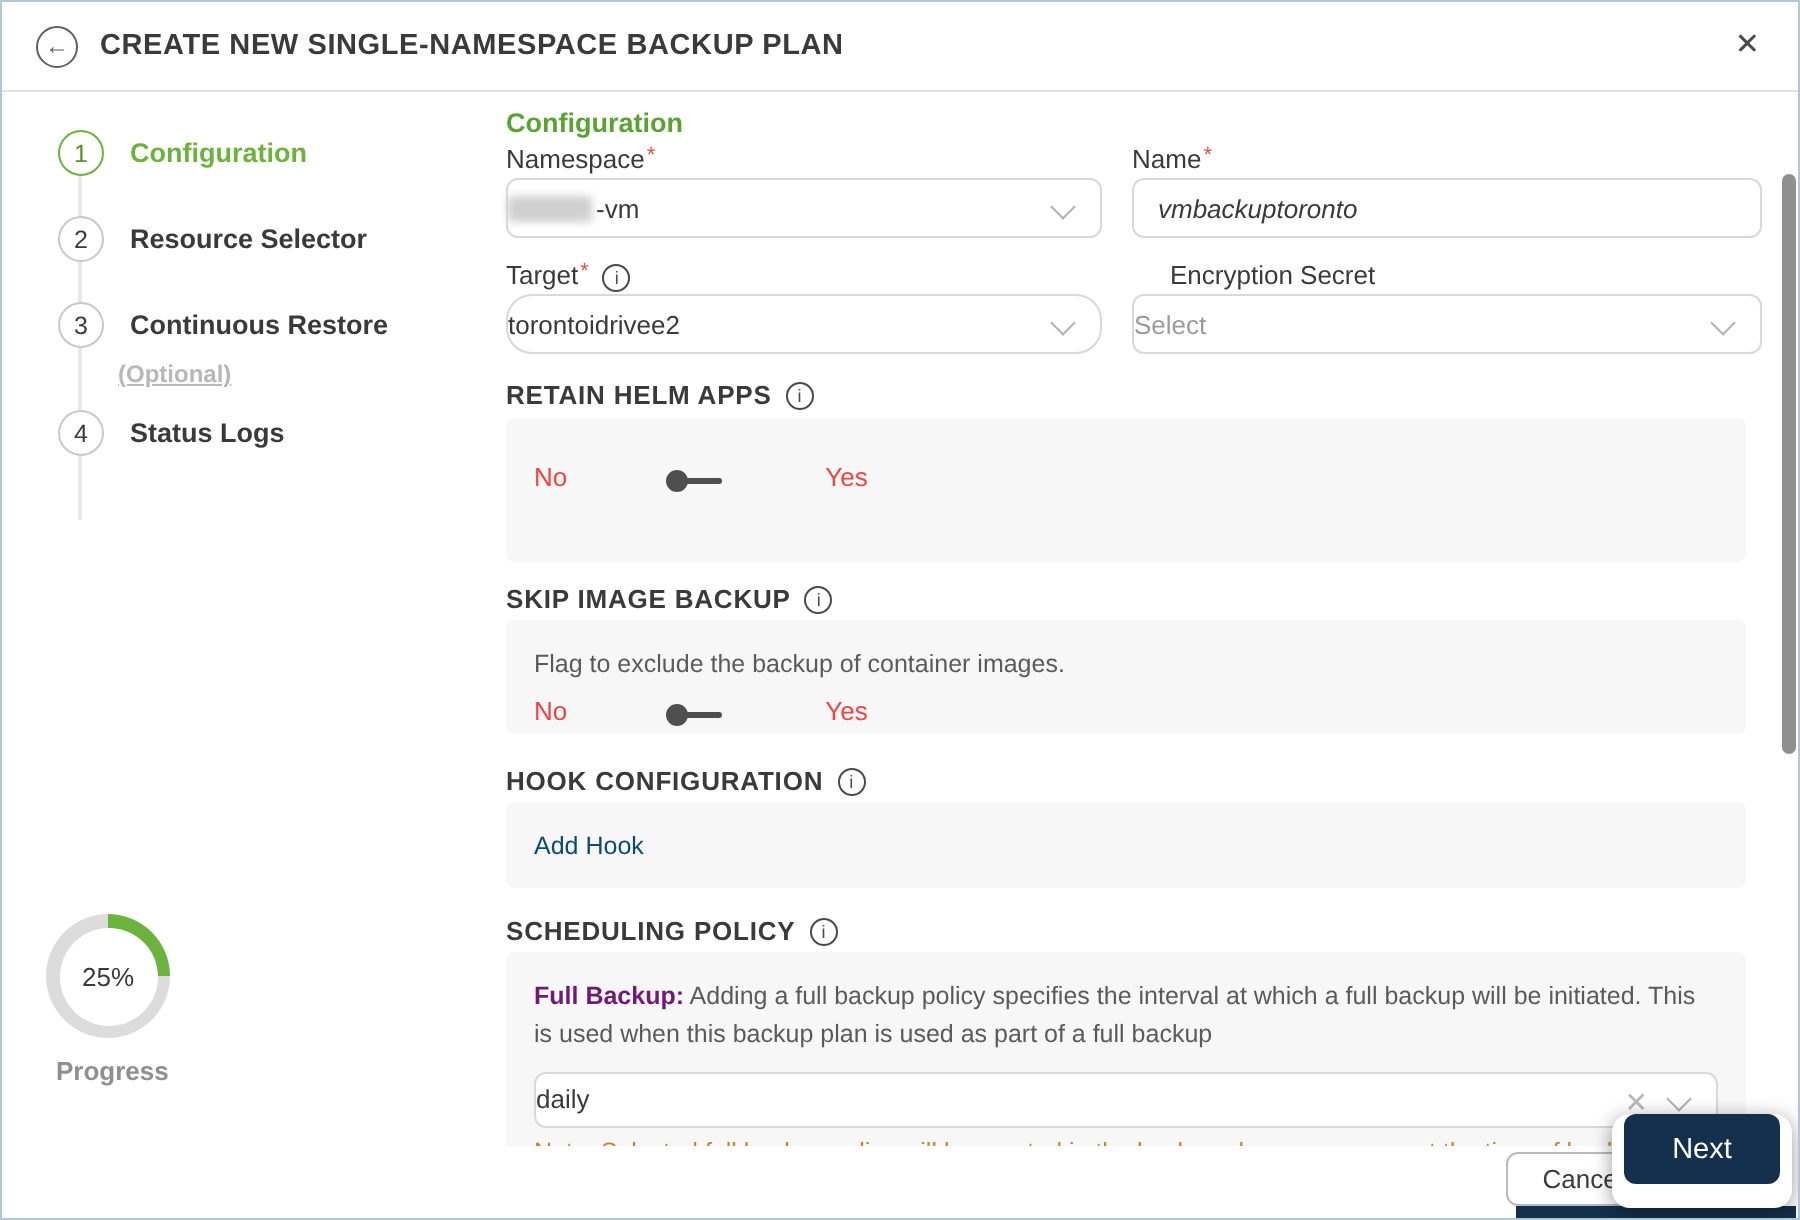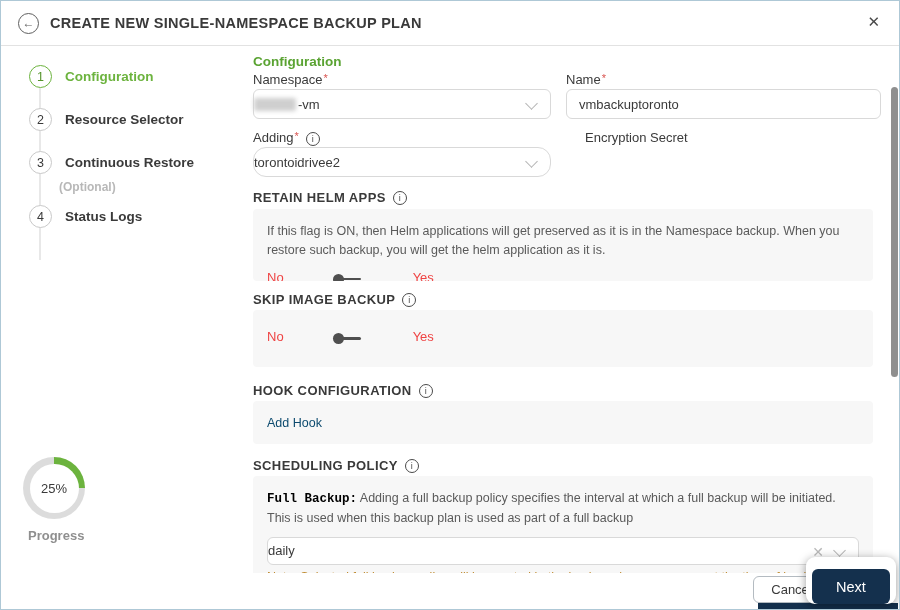--- a/index.html
+++ b/index.html
@@ -30,43 +30,43 @@
   
   .content { position:absolute; left:245px; top:45px; width:645px; height:527px; overflow:hidden; background:#fff; }
   .sec-green { position:absolute; left:7px; top:8px; font-size:13.5px; font-weight:bold; color:#5aa332; }
   .lbl { position:absolute; font-size:13px; color:#3a3a3a; }
   .req { color:#d9534f; font-size:11px; vertical-align:top; margin-left:1px; }
   .field { position:absolute; height:30px; border:1px solid #d9d9d9; border-radius:6px; background:#fff; font-size:13px; color:#3a3a3a; display:flex; align-items:center; padding:0 0; }
   .field.select { cursor:pointer; }
   .placeholder { color:#9b9b9b; }
   .chev { position:absolute; right:14px; top:9px; width:9px; height:9px; border-right:1.6px solid #b4b4b4; border-bottom:1.6px solid #b4b4b4; transform:rotate(45deg); }
   .clear-x { position:absolute; right:34px; top:6px; color:#b9b9b9; font-size:14px; cursor:pointer; }
-  input.field { padding:0 12px; outline:none; }
+  input.field { padding:0 12px; outline:none;font-style:italic; }
   .redacted { display:inline-block; width:42px; height:13px; background:#cfcfcf; border-radius:2px; filter:blur(2px); margin-right:2px; }
 
   .sec-head { position:absolute; left:7px; font-size:13px; font-weight:600; color:#3a3a3a; letter-spacing:.4px; display:flex; align-items:center; }
   .info-icon { display:inline-flex; width:14px; height:14px; margin-left:7px; border:1.2px solid #4a4a4a; border-radius:50%; color:#4a4a4a; font-size:9px; font-weight:400; align-items:center; justify-content:center; font-style:normal; cursor:pointer; letter-spacing:0; }
   .graybox { position:absolute; left:7px; width:620px; background:#f7f7f7; border-radius:4px; padding:13px 14px; overflow:hidden; }
   .desc { font-size:12.5px; color:#5a5a5a; line-height:1.55; }
-  .desc b { color:#000000;font-family:Liberation Mono, monospace; }
+  .desc b { color:#701a75; }
   .toggle-row { display:flex; align-items:flex-end; margin-top:9px; font-size:13px; color:#ef4444;gap:40px; }
   .slider { position:relative; width:30px; height:12px; margin:0 10px 0 9px; cursor:pointer; }
   .slider .track { position:absolute; left:4px; top:5px; width:24px; height:2.5px; background:#4f4f4f; border-radius:2px; }
   .slider .knob { position:absolute; left:0; top:1px; width:11px; height:11px; border-radius:50%; background:#4f4f4f; z-index:2; }
   .link { font-size:12.5px; color:#0c4a6e; cursor:pointer; }
   .note { font-size:12.5px; color:#bf8a2e; margin-top:7px; white-space:nowrap; }
 
   
   .scrollbar { position:absolute; left:890px; top:48px; width:8px; height:524px; }
   .scroll-thumb { position:absolute; left:0; top:38px; width:7px; height:290px; background:#8f8f8f; border-radius:4px; cursor:grab; }
 
   
   .cancel-btn { position:absolute; left:752px; top:575px; width:77px; height:27px; background:#fff; border:1px solid #b4bbc1; border-radius:6px; font-size:13px; color:#3a3a3a; display:flex; align-items:center; justify-content:center; cursor:pointer; }
   .next-strip { position:absolute; left:757px; top:602px; width:140px; height:7px; background:#14304d; }
-  .next-callout { position:absolute; left:805px; top:556px; width:90px; height:47px; background:#fff; border-radius:9px; box-shadow:0 2px 10px rgba(0,0,0,.4); display:flex; align-items:flex-end; justify-content:center; z-index:5; }
+  .next-callout { position:absolute; left:805px; top:556px; width:90px; height:47px; background:#fff; border-radius:9px; box-shadow:0 2px 10px rgba(0,0,0,.4); display:flex; align-items:flex-start; justify-content:center; z-index:5; }
   .next-btn { width:78px; height:35px; background:#14304d; border-radius:6px; color:#fff; font-size:14.5px; display:flex; align-items:center; justify-content:center; cursor:pointer; }
 </style>
 </head>
 <body>
 
 <div class="window">
 
   <div class="header">
     <div class="back-btn">←</div>
     <div class="title">CREATE NEW SINGLE-NAMESPACE BACKUP PLAN</div>
@@ -81,21 +81,21 @@
       <div class="step-label">Configuration</div>
     </div>
     <div class="step" style="top:62px;">
       <div class="step-circle">2</div>
       <div class="step-label">Resource Selector</div>
     </div>
     <div class="step" style="top:105px;">
       <div class="step-circle">3</div>
       <div class="step-label">Continuous Restore</div>
     </div>
-    <div class="step-sub" style="top:134px;">(Optional)</div>
+    <div class="step-sub" style="top:134px;text-decoration:underline;">(Optional)</div>
     <div class="step" style="top:159px;">
       <div class="step-circle">4</div>
       <div class="step-label">Status Logs</div>
     </div>
 
     <div class="ring" style="left:22px; top:411px;">
       <div class="ring-inner">25%</div>
     </div>
     <div class="progress-label" style="top:482px;">Progress</div>
   </div>
@@ -106,49 +106,53 @@
     <div class="lbl" style="left:7px; top:26px;"><span>Namespace</span><span class="req">*</span></div>
     <div class="lbl" style="left:320px; top:26px;"><span>Name</span><span class="req">*</span></div>
 
     <div class="field select" style="left:7px; top:43px; width:298px;">
       <span class="redacted"></span>
       <span>-vm</span>
       <span class="chev"></span>
     </div>
     <input class="field" style="left: 320px; top: 43px; width: 315px;" value="vmbackuptoronto">
 
-    <div class="lbl" style="left:7px; top:84px;"><span>Adding</span><span class="req">*</span><span class="info-icon">i</span></div>
+    <div class="lbl" style="left:7px; top:84px;"><span>Target</span><span class="req">*</span><span class="info-icon">i</span></div>
     <div class="lbl" style="left:339px; top:84px;">Encryption Secret</div>
 
     <div class="field select" style="left:7px; top:101px; width:298px;border-radius:13px;">
       <span>torontoidrivee2</span>
+      <span class="chev"></span>
+    </div>
+    <div class="field select" style="left:320px; top:101px; width:315px;">
+      <span class="placeholder">Select</span>
       <span class="chev"></span>
     </div>
 
     <div class="sec-head" style="top:144px;">
       <span>RETAIN HELM APPS</span>
         <span class="info-icon">i</span>
     </div>
     <div class="graybox" style="top:163px; height:72px;">
-      <div class="desc">If this flag is ON, then Helm applications will get preserved as it is in the Namespace backup. When you restore such backup, you will get the helm application as it is.</div>
       <div class="toggle-row">
         <span>No</span>
         <span class="slider">
             <span class="knob"></span>
             <span class="track"></span>
           </span>
         <span>Yes</span>
       </div>
     </div>
 
     <div class="sec-head" style="top:246px;">
       <span>SKIP IMAGE BACKUP</span>
         <span class="info-icon">i</span>
     </div>
     <div class="graybox" style="top:264px; height:57px;">
+      <div class="desc">Flag to exclude the backup of container images.</div>
       <div class="toggle-row" style="margin-top:6px;">
         <span>No</span>
         <span class="slider">
             <span class="knob"></span>
             <span class="track"></span>
           </span>
         <span>Yes</span>
       </div>
     </div>
 

